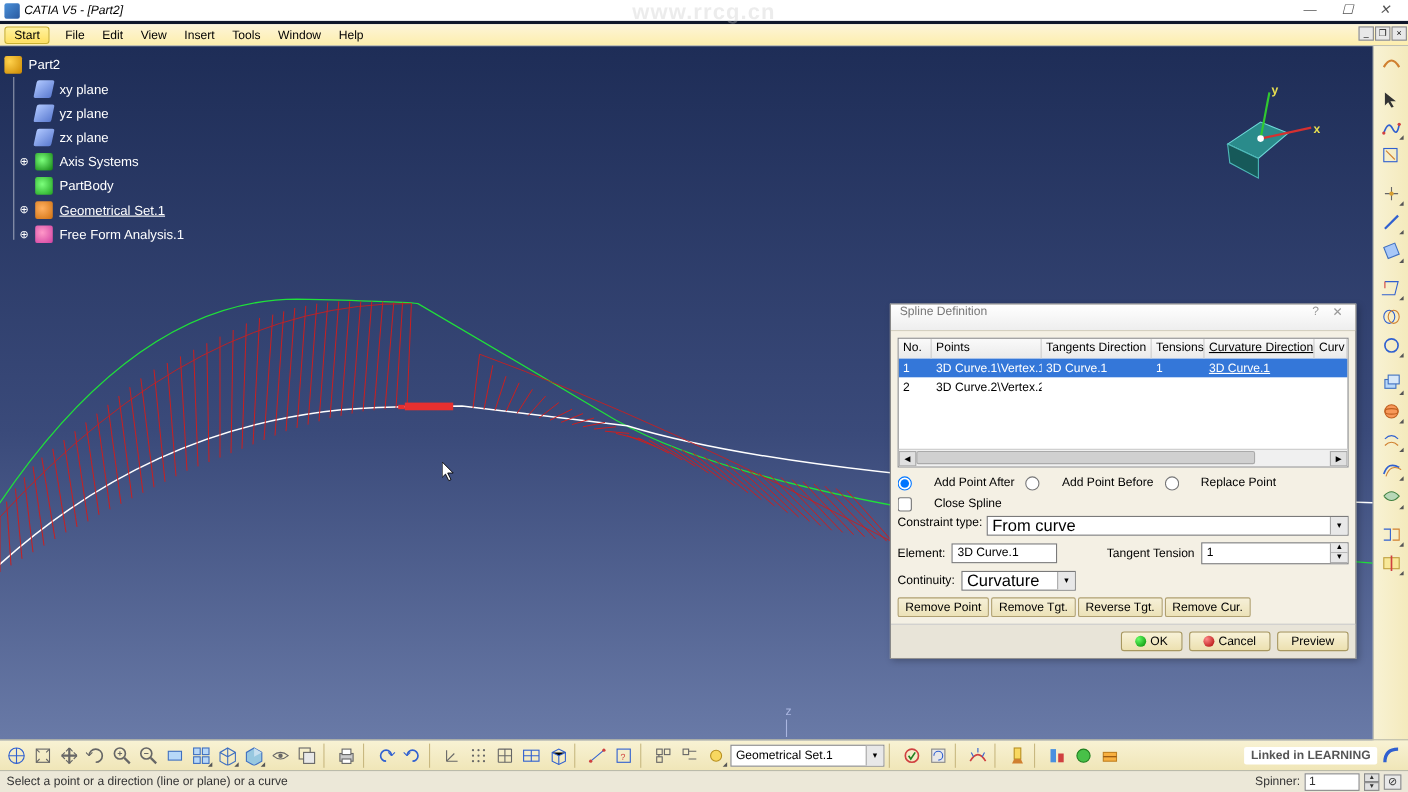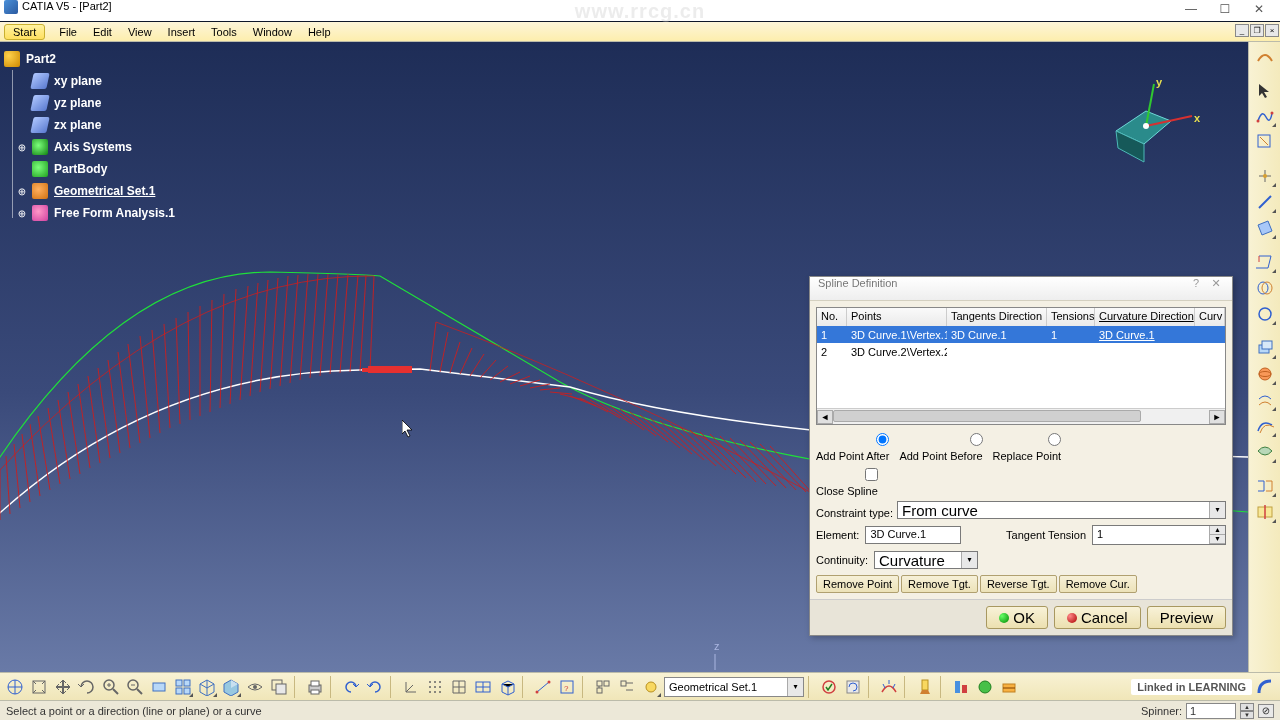--- a/index.html
+++ b/index.html
@@ -1,19 +1,19 @@
 <!DOCTYPE html>
 <html><head>
 <meta charset="utf-8">
 <style>
 * { margin: 0; padding: 0; box-sizing: border-box; font-family: "Segoe UI", Tahoma, sans-serif; }
 body { width: 1280px; height: 720px; overflow: hidden; background: #f0f0f0; position: relative; }
 
 
-.titlebar { height: 22px; background: #fff; display: flex; padding: 0 4px; font-size: 11px; border-bottom: 1px solid #0f172a; }
+.titlebar { height: 22px; background: #fff; display: flex; align-items: center; padding: 0 4px; font-size: 11px; border-bottom: 3px solid #0f172a; font-style: italic; }
 .titlebar .icon { width: 14px; height: 14px; background: linear-gradient(135deg,#4a90d9,#2b5aa0); border-radius: 2px; margin-right: 4px; }
 .titlebar .spacer { flex: 1; }
 .winbtn { width: 34px; height: 20px; text-align: center; line-height: 18px; font-size: 12px; color: #555; cursor: default; }
 
 
 .menubar { height: 20px; background: linear-gradient(#fdf5d9,#fdeead); display: flex; align-items: center; padding: 0 4px; font-size: 11px; border-bottom: 1px solid #bba; position: relative; }
 .menubar .start { background: linear-gradient(#fff2a0,#ffe060); border: 1px solid #c9b030; border-radius: 3px; padding: 1px 8px; margin-right: 6px; font-size: 11px; }
 .menubar .mitem { padding: 2px 8px; cursor: default; }
 .mdibuttons { position: absolute; right: 1px; top: 24px; display: flex; gap: 1px; }
 .mdibuttons .mb { width: 14px; height: 13px; background: #e8e8e8; border: 1px solid #888; font-size: 8px; text-align: center; line-height: 11px; cursor: default; }
@@ -25,21 +25,21 @@
 .tree { position: absolute; left: 4px; top: 6px; font-size: 12px; color: #fff; }
 .tree .row { display: flex; align-items: center; height: 22px; gap: 4px; white-space: nowrap; }
 .tree .tw { width: 12px; color: #fff; font-size: 10px; text-align: center; }
 .tree .ticon { width: 16px; height: 16px; border-radius: 2px; }
 .ic-part { background: radial-gradient(circle at 30% 30%, #ffd24d, #cc8800); }
 .ic-plane { background: linear-gradient(135deg,#b0c8ff,#5a7ad0); transform: skew(-12deg); height: 12px; }
 .ic-axis { background: radial-gradient(circle at 40% 40%, #7cff7c, #108010); }
 .ic-body { background: radial-gradient(circle at 40% 40%, #7cff7c, #20a020); }
 .ic-geoset { background: radial-gradient(circle at 40% 40%, #ffb060, #d07010); }
 .ic-analysis { background: radial-gradient(circle at 40% 40%, #ff98c8, #d040a0); }
-.tree .lbl { padding: 1px 2px; font-weight: bold; }
+.tree .lbl { padding: 1px 2px; }
 .tree .underlined { text-decoration: underline; }
 .conn { position: absolute; left: 8px; top: 22px; width: 1px; height: 148px; background: rgba(255,255,255,0.5); }
 
 
 .gizmo { position: absolute; right: 52px; top: 34px; width: 120px; height: 120px; }
 .gizmo .ylabel { position: absolute; left: 80px; top: 0px; color: #e8e050; font-size: 11px; font-weight: bold; }
 .gizmo .xlabel { position: absolute; left: 118px; top: 36px; color: #e8e050; font-size: 11px; font-weight: bold; }
 .gizmo svg { position: absolute; left: 0; top: 0; }
 
 
@@ -56,36 +56,36 @@
 .lhead div { border-right: 1px solid #ccc; padding: 2px 4px; white-space: nowrap; }
 .lrow { display: flex; height: 17px; font-size: 11px; align-items: center; }
 .lrow div { padding: 1px 4px; white-space: nowrap; overflow: hidden; }
 .lrow.sel { background: #3477d9; color: #fff; }
 .c-no { width: 30px; } .c-pt { width: 100px; } .c-td { width: 100px; } .c-tn { width: 48px; } .c-cd { width: 100px; text-decoration: underline; } .c-cu { width: 30px;}
 .scroll-h { position: absolute; bottom: 0; left: 0; right: 0; height: 16px; background: #f0f0f0; border-top:1px solid #ccc; display:flex;align-items:center;}
 .scroll-h .sbtn { width:16px;height:14px;background:#e0e0e0;border:1px solid #aaa;text-align:center;font-size:9px;line-height:12px;}
 .scroll-h .track { flex:1;height:14px;position:relative;}
 .scroll-h .thumb { position:absolute; left:0; top:0; width:82%;height:12px;background:#d0d0d0;border:1px solid #aaa;border-radius:2px;}
 .radiorow { display: flex; align-items: center; gap: 10px; margin-top: 6px; padding: 2px 0; }
-.radiorow label, .chkrow label { display: flex; align-items: flex-end; gap: 4px; font-size: 11px; flex-direction: column; }
+.radiorow label, .chkrow label { display: flex; align-items: flex-start; gap: 20px; font-size: 11px; }
 .radiorow input, .chkrow input { margin: 0; }
 .chkrow { display: flex; align-items: center; gap: 6px; margin-top: 4px; }
 .txtfield { border: 1px solid #7a7a7a; background: #fff; height: 18px; padding: 1px 4px; font-size: 11px; }
 .disabled { background: #eee; color: #888; }
 .combo { display:inline-flex;align-items:center;border:1px solid #7a7a7a;background:#fff;height:18px;}
 .combo span { padding: 1px 4px; font-size:15px;flex:1;}
 .combo .cbtn { width:16px;height:16px;background:#e8e8e8;border-left:1px solid #aaa;text-align:center;font-size:8px;line-height:16px;}
 .spinbox { display:inline-flex;border:1px solid #7a7a7a;background:#fff;height:20px;}
 .spinbox span { padding:2px 4px;flex:1;font-size:11px;}
 .spinbox .spb { width:16px;display:flex;flex-direction:column;border-left:1px solid #aaa;}
 .spinbox .spb div { flex:1;font-size:7px;text-align:center;background:#e8e8e8;border-bottom:1px solid #aaa;line-height:8px;}
 .btnrow { display: flex; gap: 2px; margin-top: 6px; }
 .btn { background: linear-gradient(#f6f0d8,#ece2b8); border: 1px solid #b0a070; padding: 2px 6px; font-size: 11px; cursor: default; border-radius:2px;}
 .footer { display: flex; justify-content: flex-end; gap: 6px; padding: 6px; border-top: 1px solid #ccc; background:#e8e4d8;}
-.fbtn { display: flex; align-items: center; gap: 4px; background: linear-gradient(#f8f2d8,#ece0b0); border: 1px solid #a89860; border-radius: 3px; padding: 2px 12px; font-size: 15px; cursor: default; }
+.fbtn { display: flex; align-items: center; gap: 4px; background: linear-gradient(#f8f2d8,#ece0b0); border: 1px solid #a89860; border-radius: 3px; padding: 2px 12px; font-size: 11px; cursor: default; }
 .fbtn .dot { width: 10px; height: 10px; border-radius: 50%; }
 .dot.green { background: radial-gradient(circle at 30% 30%,#6f6,#080); }
 .dot.red { background: radial-gradient(circle at 30% 30%,#f88,#a00); }
 
 
 .rtoolbar { position: absolute; right: 0; top: 42px; width: 32px; bottom: 42px; background: linear-gradient(90deg,#f8f2d4,#f4eabc); border-left: 1px solid #bba; display: flex; flex-direction: column; align-items: center; padding-top: 2px; gap: 2px; }
 .rtoolbar .rtbtn { width: 24px; height: 24px; border: 1px solid transparent; border-radius: 2px; display: flex; align-items: center; justify-content: center; cursor: default; position: relative;}
 .rtoolbar .sep { width: 24px; height: 6px;}
 
 
@@ -345,21 +345,21 @@
     </div>
 
 
     <div class="chkrow">
       <label>
           <input type="checkbox" style="">
           <span>Close Spline</span>
         </label>
     </div>
 
-    <div style="display:flex;align-items:flex-end;margin-top:4px;gap:4px">
+    <div style="display:flex;align-items:flex-start;margin-top:4px;gap:4px">
       <span>Constraint type:</span>
       <div class="combo" style="flex:1">
         <span>From curve</span>
           <div class="cbtn">▾</div>
       </div>
     </div>
 
     <div style="display:flex;align-items:center;margin-top:6px;gap:6px">
       <span>Element:</span>
       <div class="txtfield" style="width:96px">3D Curve.1</div>

